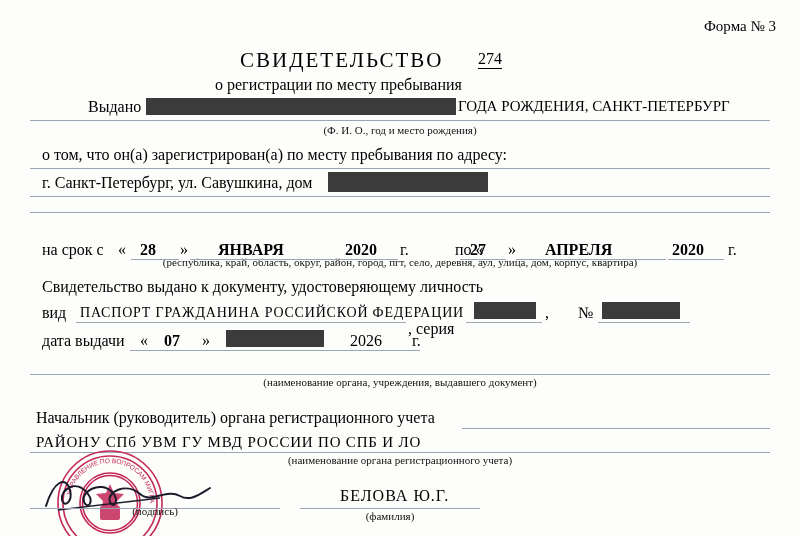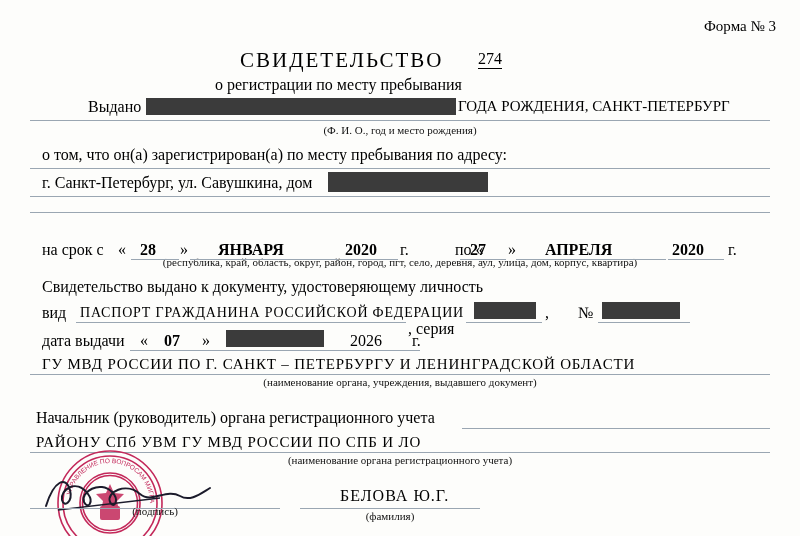--- a/index.html
+++ b/index.html
@@ -148,21 +148,20 @@
 
   <div class="abs lbl" style="left:42px; top:332px;">дата выдачи</div>
   <div class="abs lbl" style="left:140px; top:332px;">«</div>
   <div class="abs lbl" style="left:164px; top:332px; font-weight:bold;">07</div>
   <div class="abs lbl" style="left:202px; top:332px;">»</div>
   <div class="abs redact" style="left:226px; top:330px; width:98px; height:17px;"></div>
   <div class="abs lbl" style="left:350px; top:332px;">2026</div>
   <div class="abs lbl" style="left:412px; top:332px;">г.</div>
   <div class="abs line" style="left:130px; top:350px; width:290px;"></div>
 
-  <div class="abs lbl spaced" style="left:42px; top:356px; font-size:15px;">ГУ  МВД  РОССИИ  ПО  Г. САНКТ – ПЕТЕРБУРГУ  И  ЛЕНИНГРАДСКОЙ ОБЛАСТИ</div>
   <div class="abs line" style="left:30px; top:374px; width:740px;"></div>
   <div class="abs caption" style="left:30px; top:376px; width:740px;">(наименование органа, учреждения, выдавшего документ)</div>
 
   <div class="abs lbl" style="left:36px; top:409px;">Начальник (руководитель) органа регистрационного учета</div>
   <div class="abs line" style="left:462px; top:428px; width:308px;"></div>
   <div class="abs lbl spaced" style="left:36px; top:434px; font-size:15px;">РАЙОНУ СПб УВМ  ГУ  МВД  РОССИИ  ПО СПБ  И  ЛО</div>
   <div class="abs line" style="left:30px; top:452px; width:740px;"></div>
   <div class="abs caption" style="left:30px; top:454px; width:740px;">(наименование органа регистрационного учета)</div>
 
   <div class="abs stamp">

